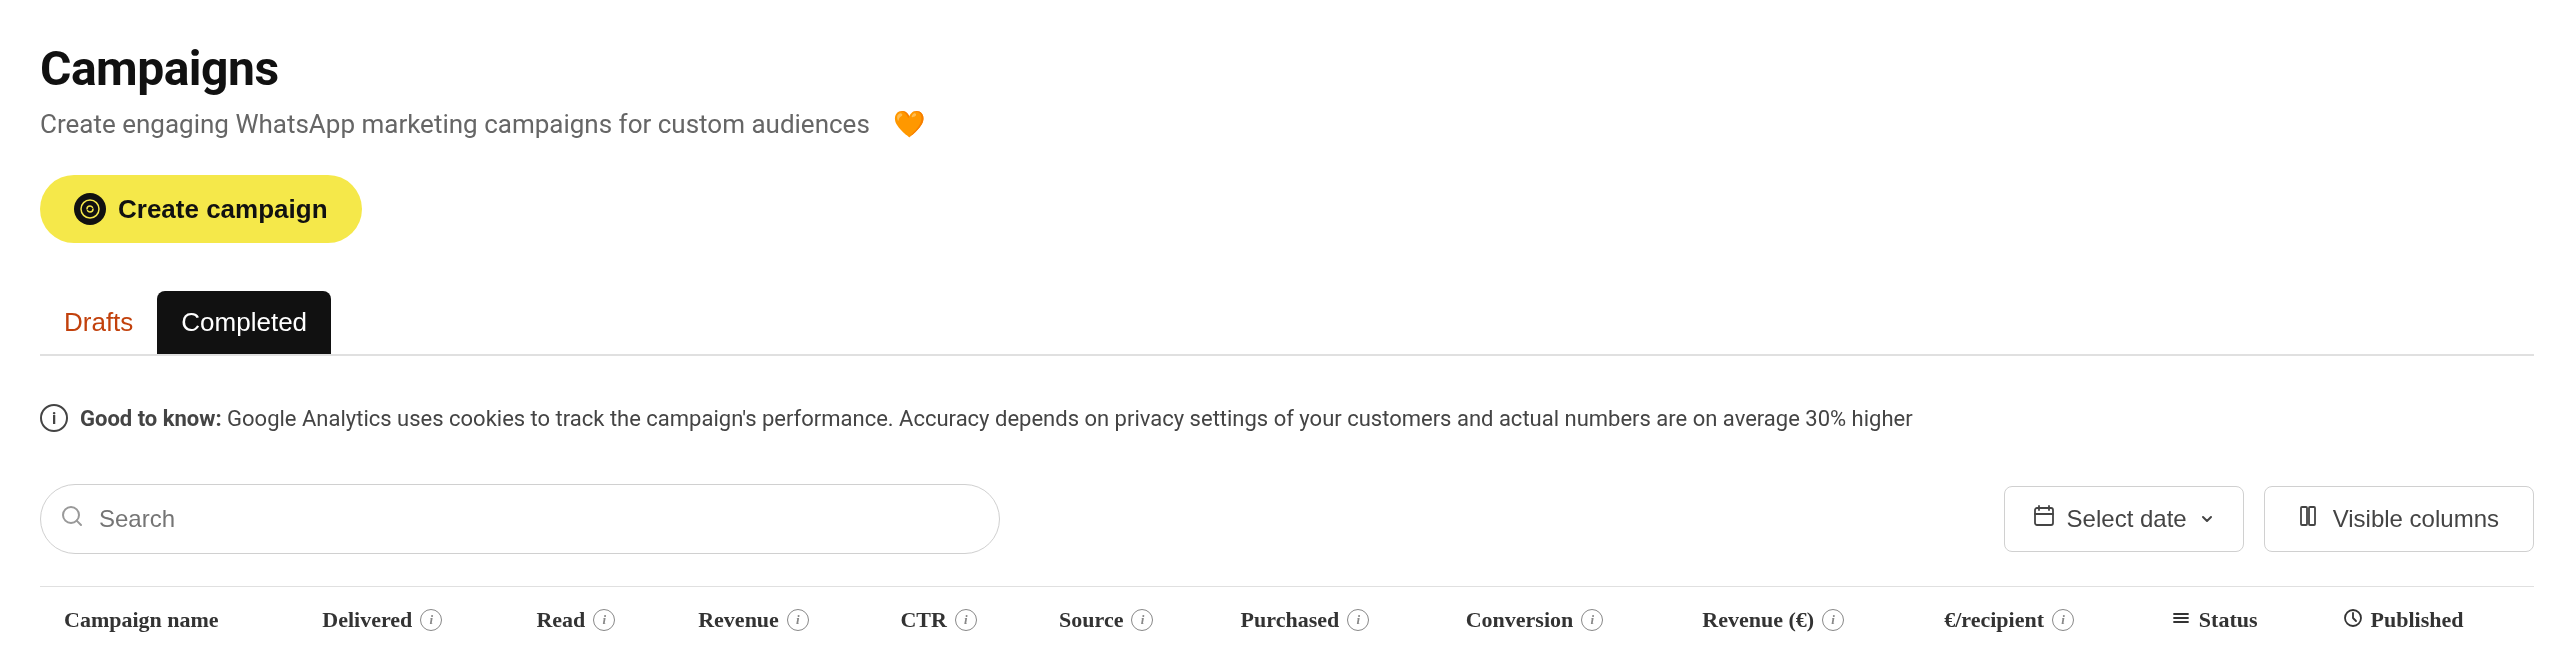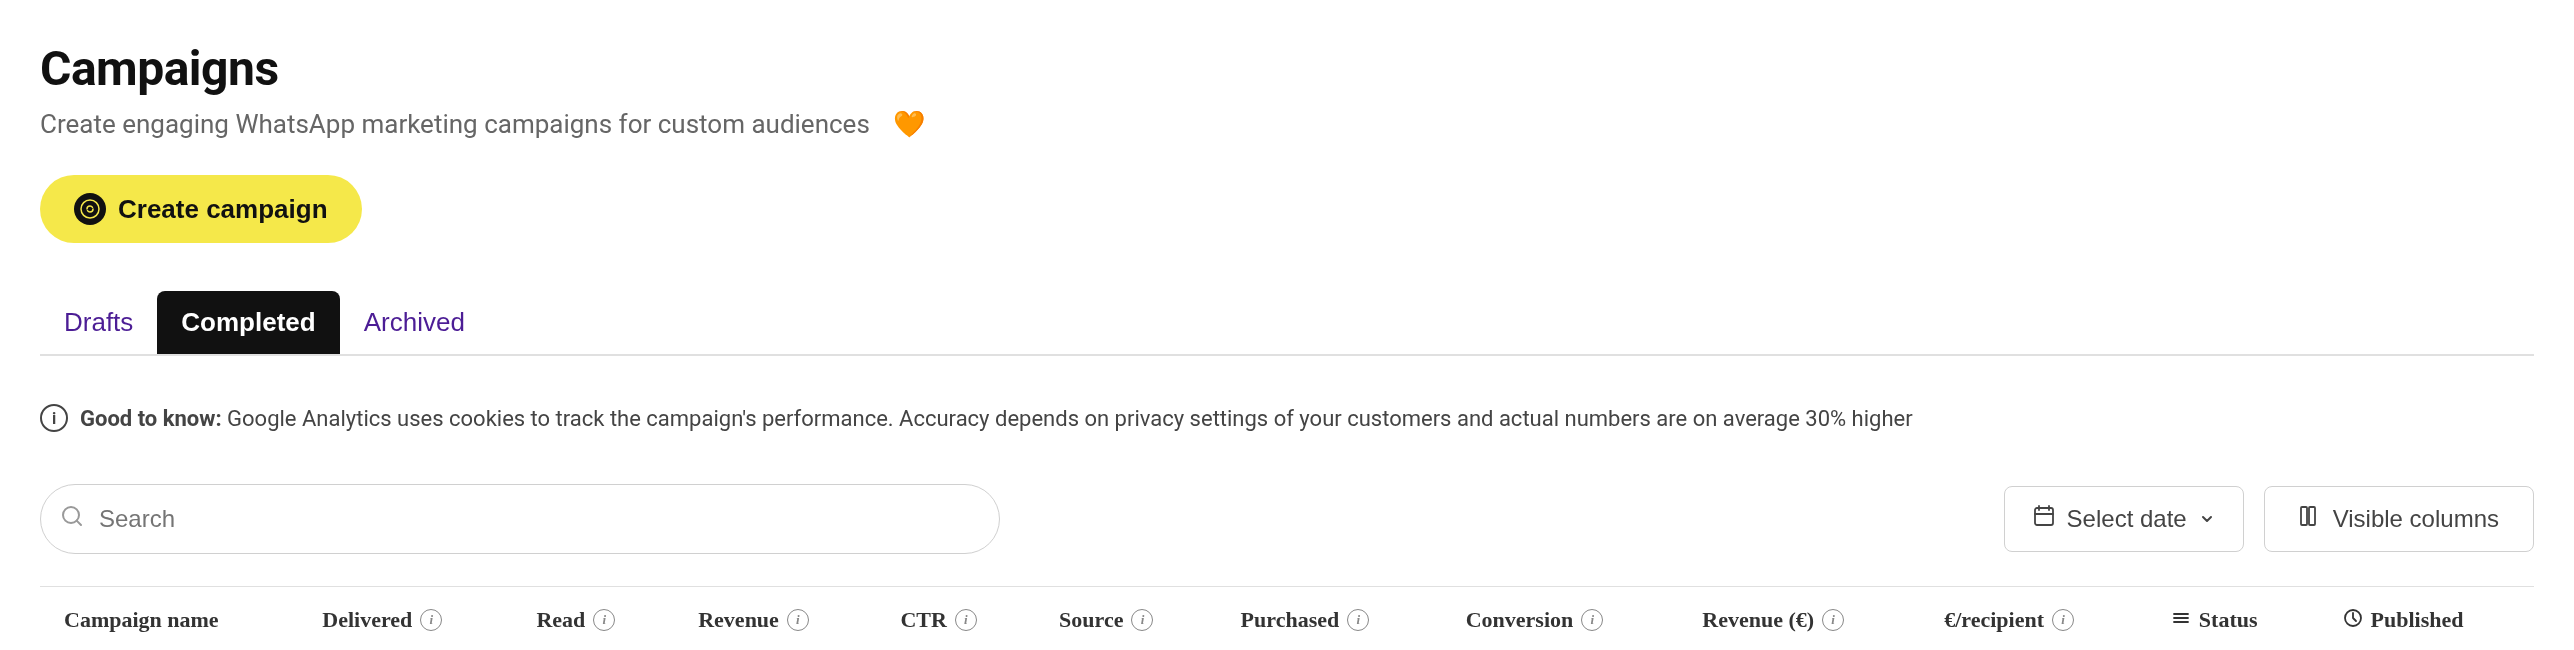--- a/index.html
+++ b/index.html
@@ -71,30 +71,30 @@
       border-bottom: 2px solid #e0e0e0;
       margin-bottom: 32px;
     }
 
     .tab {
       padding: 16px 24px;
       font-size: 26px;
       cursor: pointer;
       border: none;
       background: transparent;
-      color: #4c1d95;
+      color: #c2410c;
       position: relative;
       font-weight: 400;
     }
 
     .tab.active {
       background: #111111;
       color: #ffffff;
       border-radius: 8px 8px 0 0;
-      font-weight: 700;
+      font-weight: 400;
     }
 
     .info-bar {
       display: flex;
       align-items: center;
       gap: 12px;
       font-size: 22px;
       color: #444444;
       margin-bottom: 36px;
       padding: 16px 0;
@@ -267,21 +267,20 @@
         <path d="M13 10c0 1.5-1.2 3-3 3-1 0-2-.5-2.5-1.3" stroke="#f5e84a" stroke-width="1.5" stroke-linecap="round"></path>
       </svg>
     </span>
     <span>Create campaign</span>
   </button>
 
   
   <div class="tabs-container">
     <button class="tab">Drafts</button>
     <button class="tab active">Completed</button>
-    <button class="tab">Archived</button>
   </div>
 
   
   <div class="info-bar">
     <span class="info-icon">i</span>
     <span>
       <strong>Good to know:</strong><span> Google Analytics uses cookies to track the campaign's performance. Accuracy depends on privacy settings of your customers and actual numbers are on average 30% higher</span>
     </span>
   </div>
 

